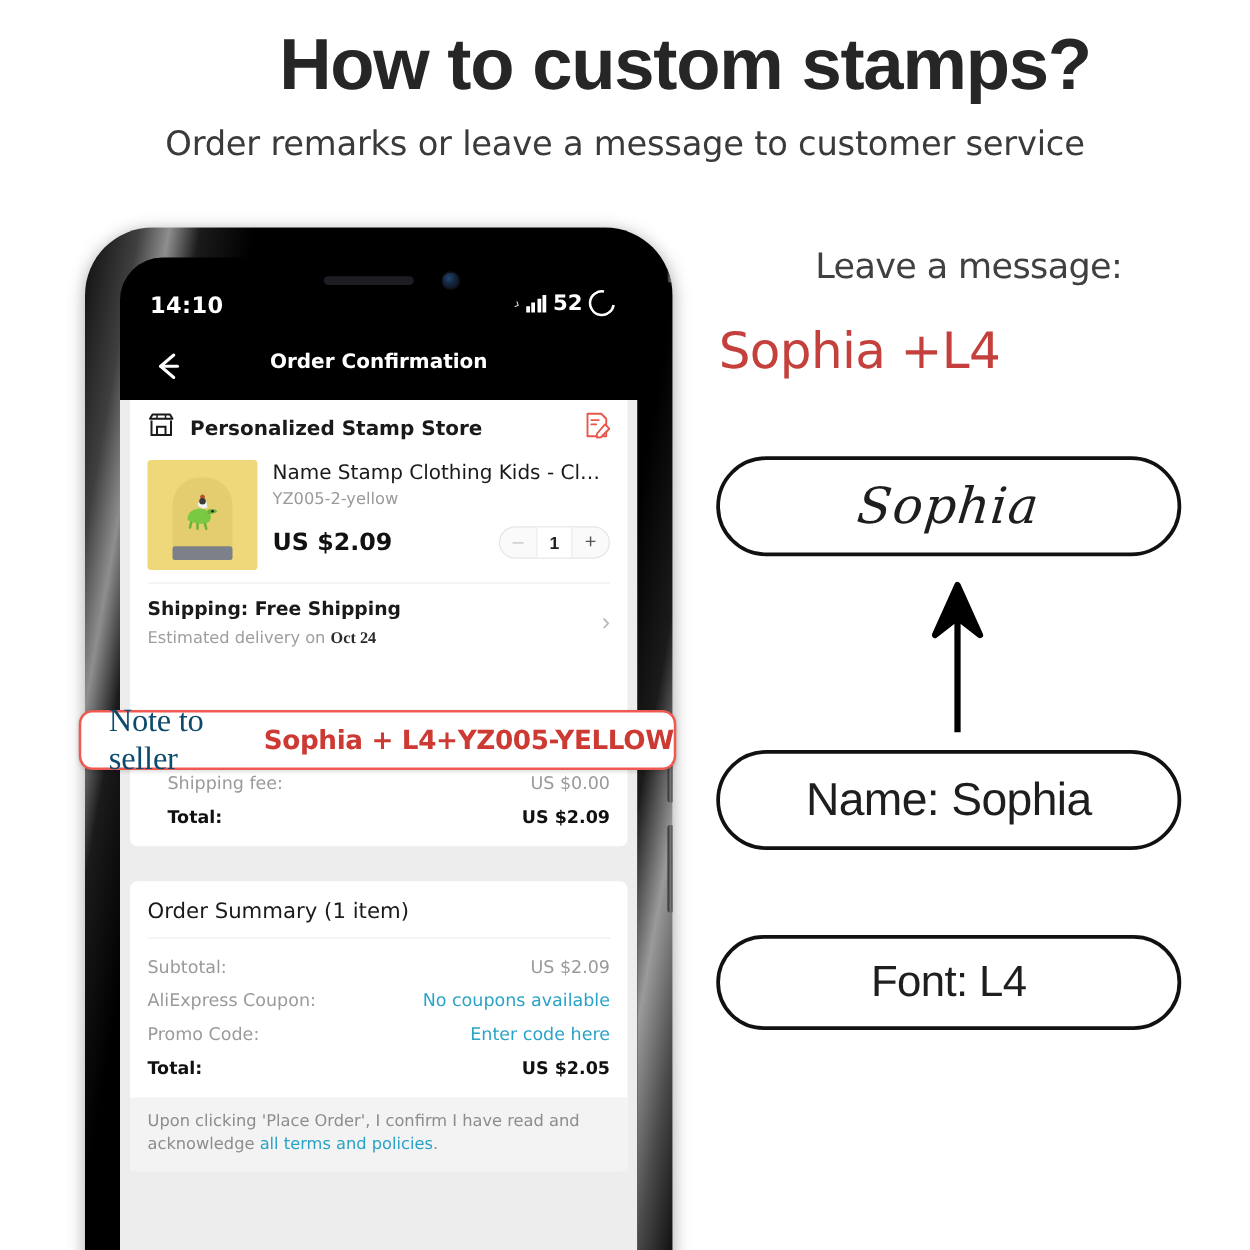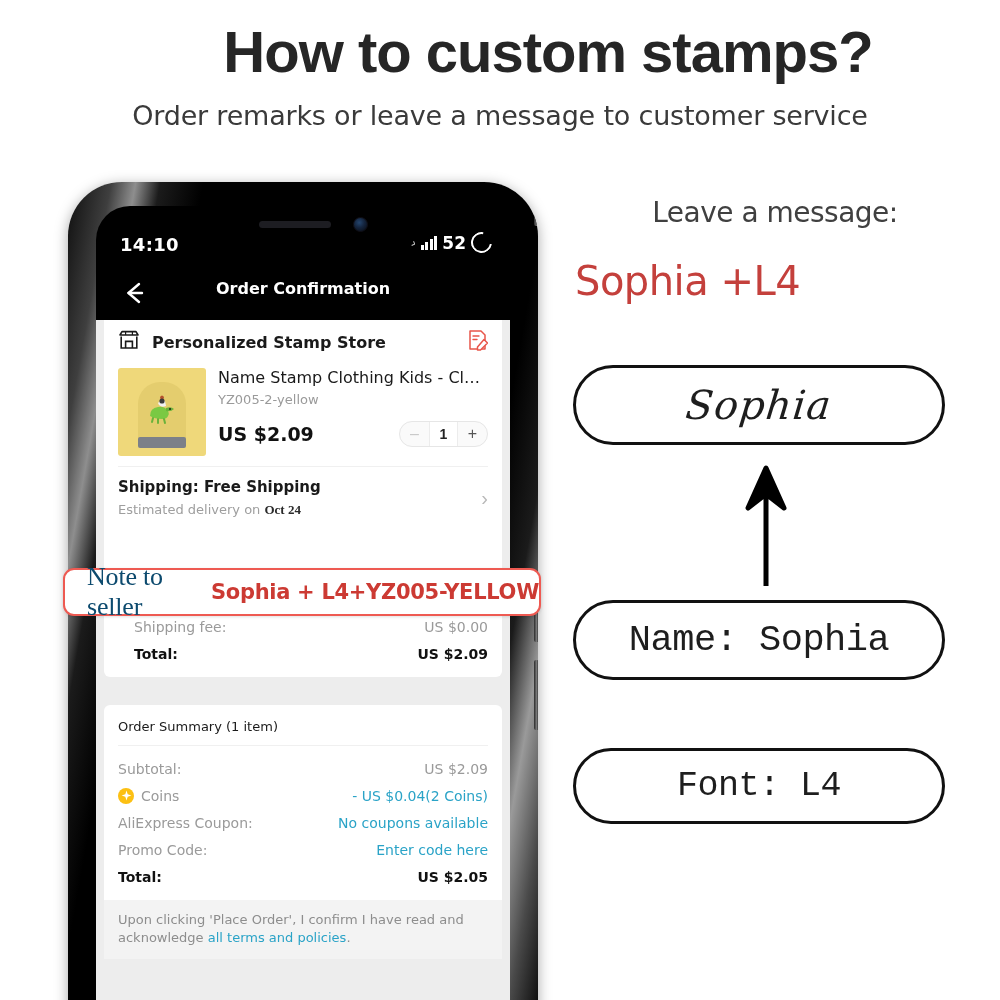--- a/index.html
+++ b/index.html
@@ -110,21 +110,21 @@
   .sum-row { display:flex; align-items:center; padding:0 14px; height:27px; font-family:"DejaVu Sans",sans-serif; }
   .sum-lbl { font-size:14px; color:#9a9a9a; }
   .sum-val { margin-left:auto; font-size:14px; color:#9a9a9a; }
   .sum-row.total .sum-lbl, .sum-row.total .sum-val { color:#111; font-weight:bold; }
   .sum-val.link { color:#2aa3c7; }
   .coin {
     width:16px; height:16px; border-radius:50%; background:#fcc013; margin-right:7px;
     display:inline-flex; align-items:center; justify-content:center; flex:0 0 auto;
   }
 
-  .sum-title { font-size:13px; color:#1a1a1a; padding:14px 14px 11px 14px; font-family:"DejaVu Sans",sans-serif;margin-top:28px; }
+  .sum-title { font-size:17px; color:#1a1a1a; padding:14px 14px 11px 14px; font-family:"DejaVu Sans",sans-serif;margin-top:28px; }
 
   .terms { background:#f3f3f3; padding:11px 14px 12px 14px; font-size:13px; color:#8d8d8d;
            line-height:18px; font-family:"DejaVu Sans",sans-serif; }
   .terms a { color:#2aa3c7; text-decoration:none; }
 
   
   .note-overlay {
     position:absolute; left:63px; top:568px; width:478px; height:48px;
     background:#fff; border:2.5px solid #ee5a52; border-radius:11px;
     display:flex; align-items:center; padding-left:22px;
@@ -148,21 +148,21 @@
   }
   .pill {
     position:absolute; left:573px; width:372px; border:3px solid #111; border-radius:42px;
     background:#fff; display:flex; align-items:center; justify-content:center;
   }
   .pill.p1 { top:365px; height:80px; }
   .pill.p2 { top:600px; height:80px; }
   .pill.p3 { top:748px; height:76px; }
   .script { font-family:"DejaVu Serif", serif; font-style:italic; font-size:40px; color:#1e1e1e;
             letter-spacing:1px; transform:skewX(-6deg); }
-  .pill-txt { font-size:37px; color:#1e1e1e; font-family:Liberation Mono, monospace; letter-spacing:-.5px; }
+  .pill-txt { font-size:37px; color:#1e1e1e; font-family:Liberation Sans, sans-serif; letter-spacing:-.5px; }
   .pill-txt.sm { font-size:35px; }
 
   .arrow-up { position:absolute; left:742px; top:456px; width:48px; height:130px; }
 </style>
 </head>
 <body>
 
 <div id="page">
 
   <div class="hdr-title">How to custom stamps?</div>
@@ -286,29 +286,20 @@
         <div class="card">
           <div class="sum-title">Order Summary (1 item)</div>
           <div class="divider"></div>
           <div style="padding:9px 0 10px 0;">
 
             <div class="sum-row">
               <span class="sum-lbl">Subtotal:</span>
               <span class="sum-val">US $2.09</span>
             </div>
 
-            <div class="sum-row">
-              <span class="coin">
-                <svg width="11" height="11" viewBox="0 0 11 11">
-                    <path d="M5.5 0.6 L6.7 4.3 L10.4 5.5 L6.7 6.7 L5.5 10.4 L4.3 6.7 L0.6 5.5 L4.3 4.3 Z" fill="#fff"></path>
-                  </svg>
-              </span>
-              <span class="sum-lbl">Coins</span>
-              <span class="sum-val link">- US $0.04(2 Coins)</span>
-            </div>
 
             <div class="sum-row">
               <span class="sum-lbl">AliExpress Coupon:</span>
               <span class="sum-val link">No coupons available</span>
             </div>
 
             <div class="sum-row">
               <span class="sum-lbl">Promo Code:</span>
               <span class="sum-val link">Enter code here</span>
             </div>

